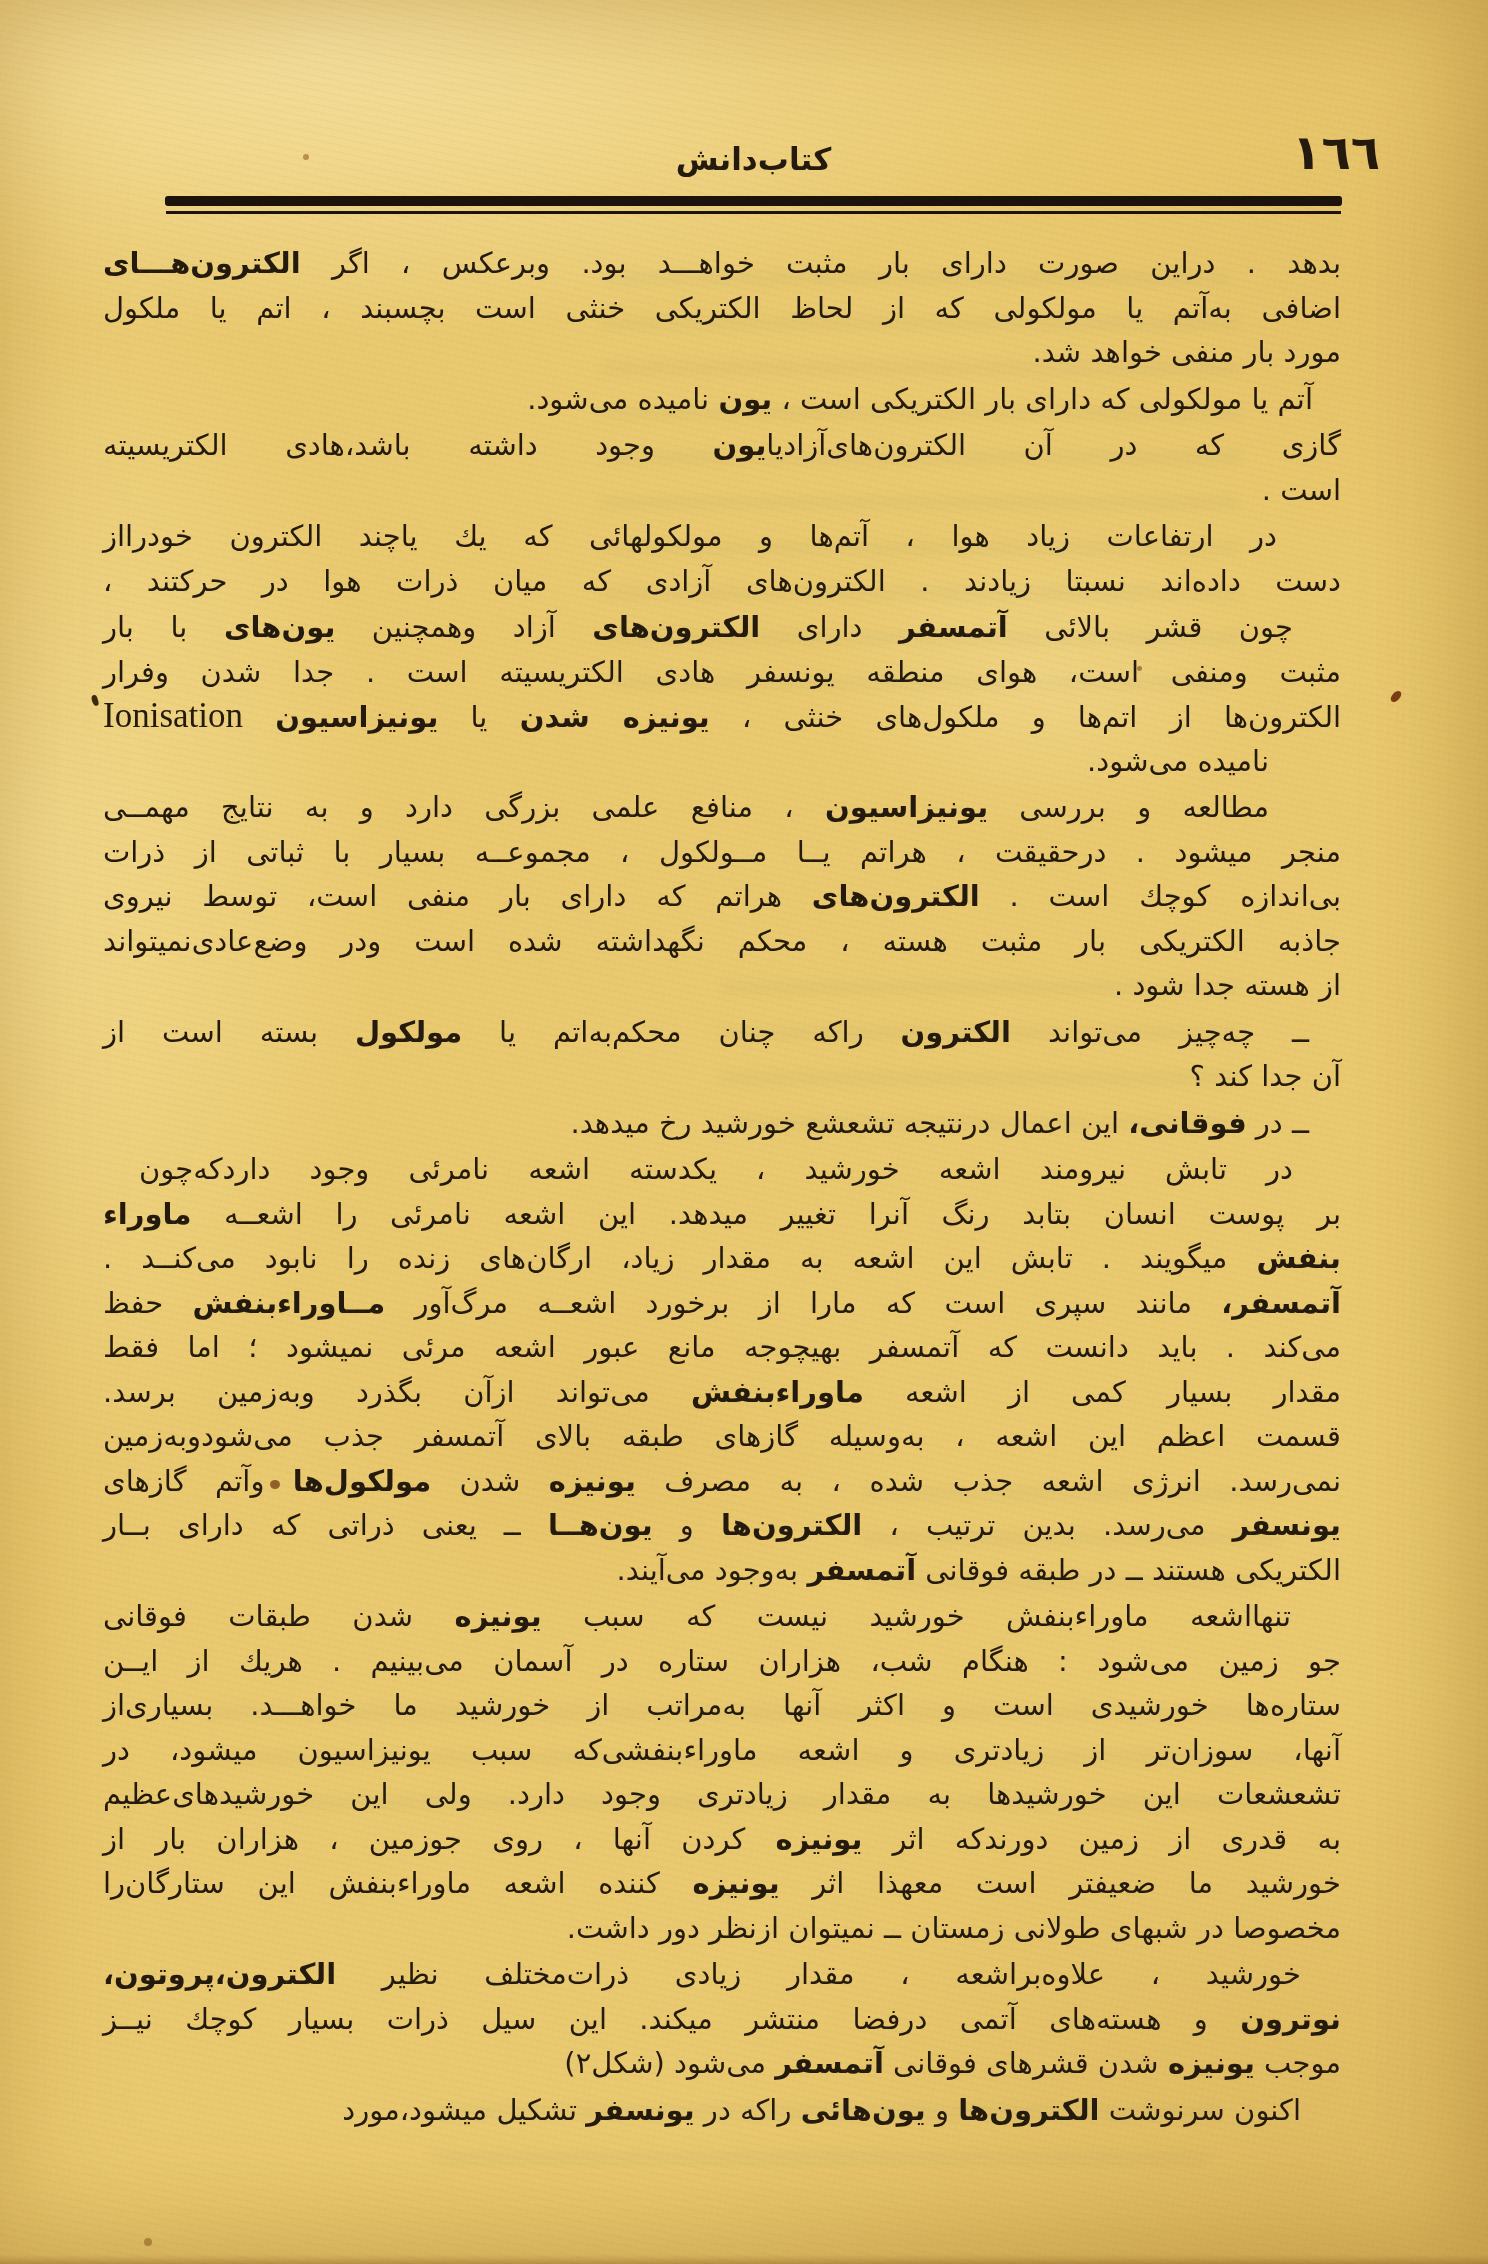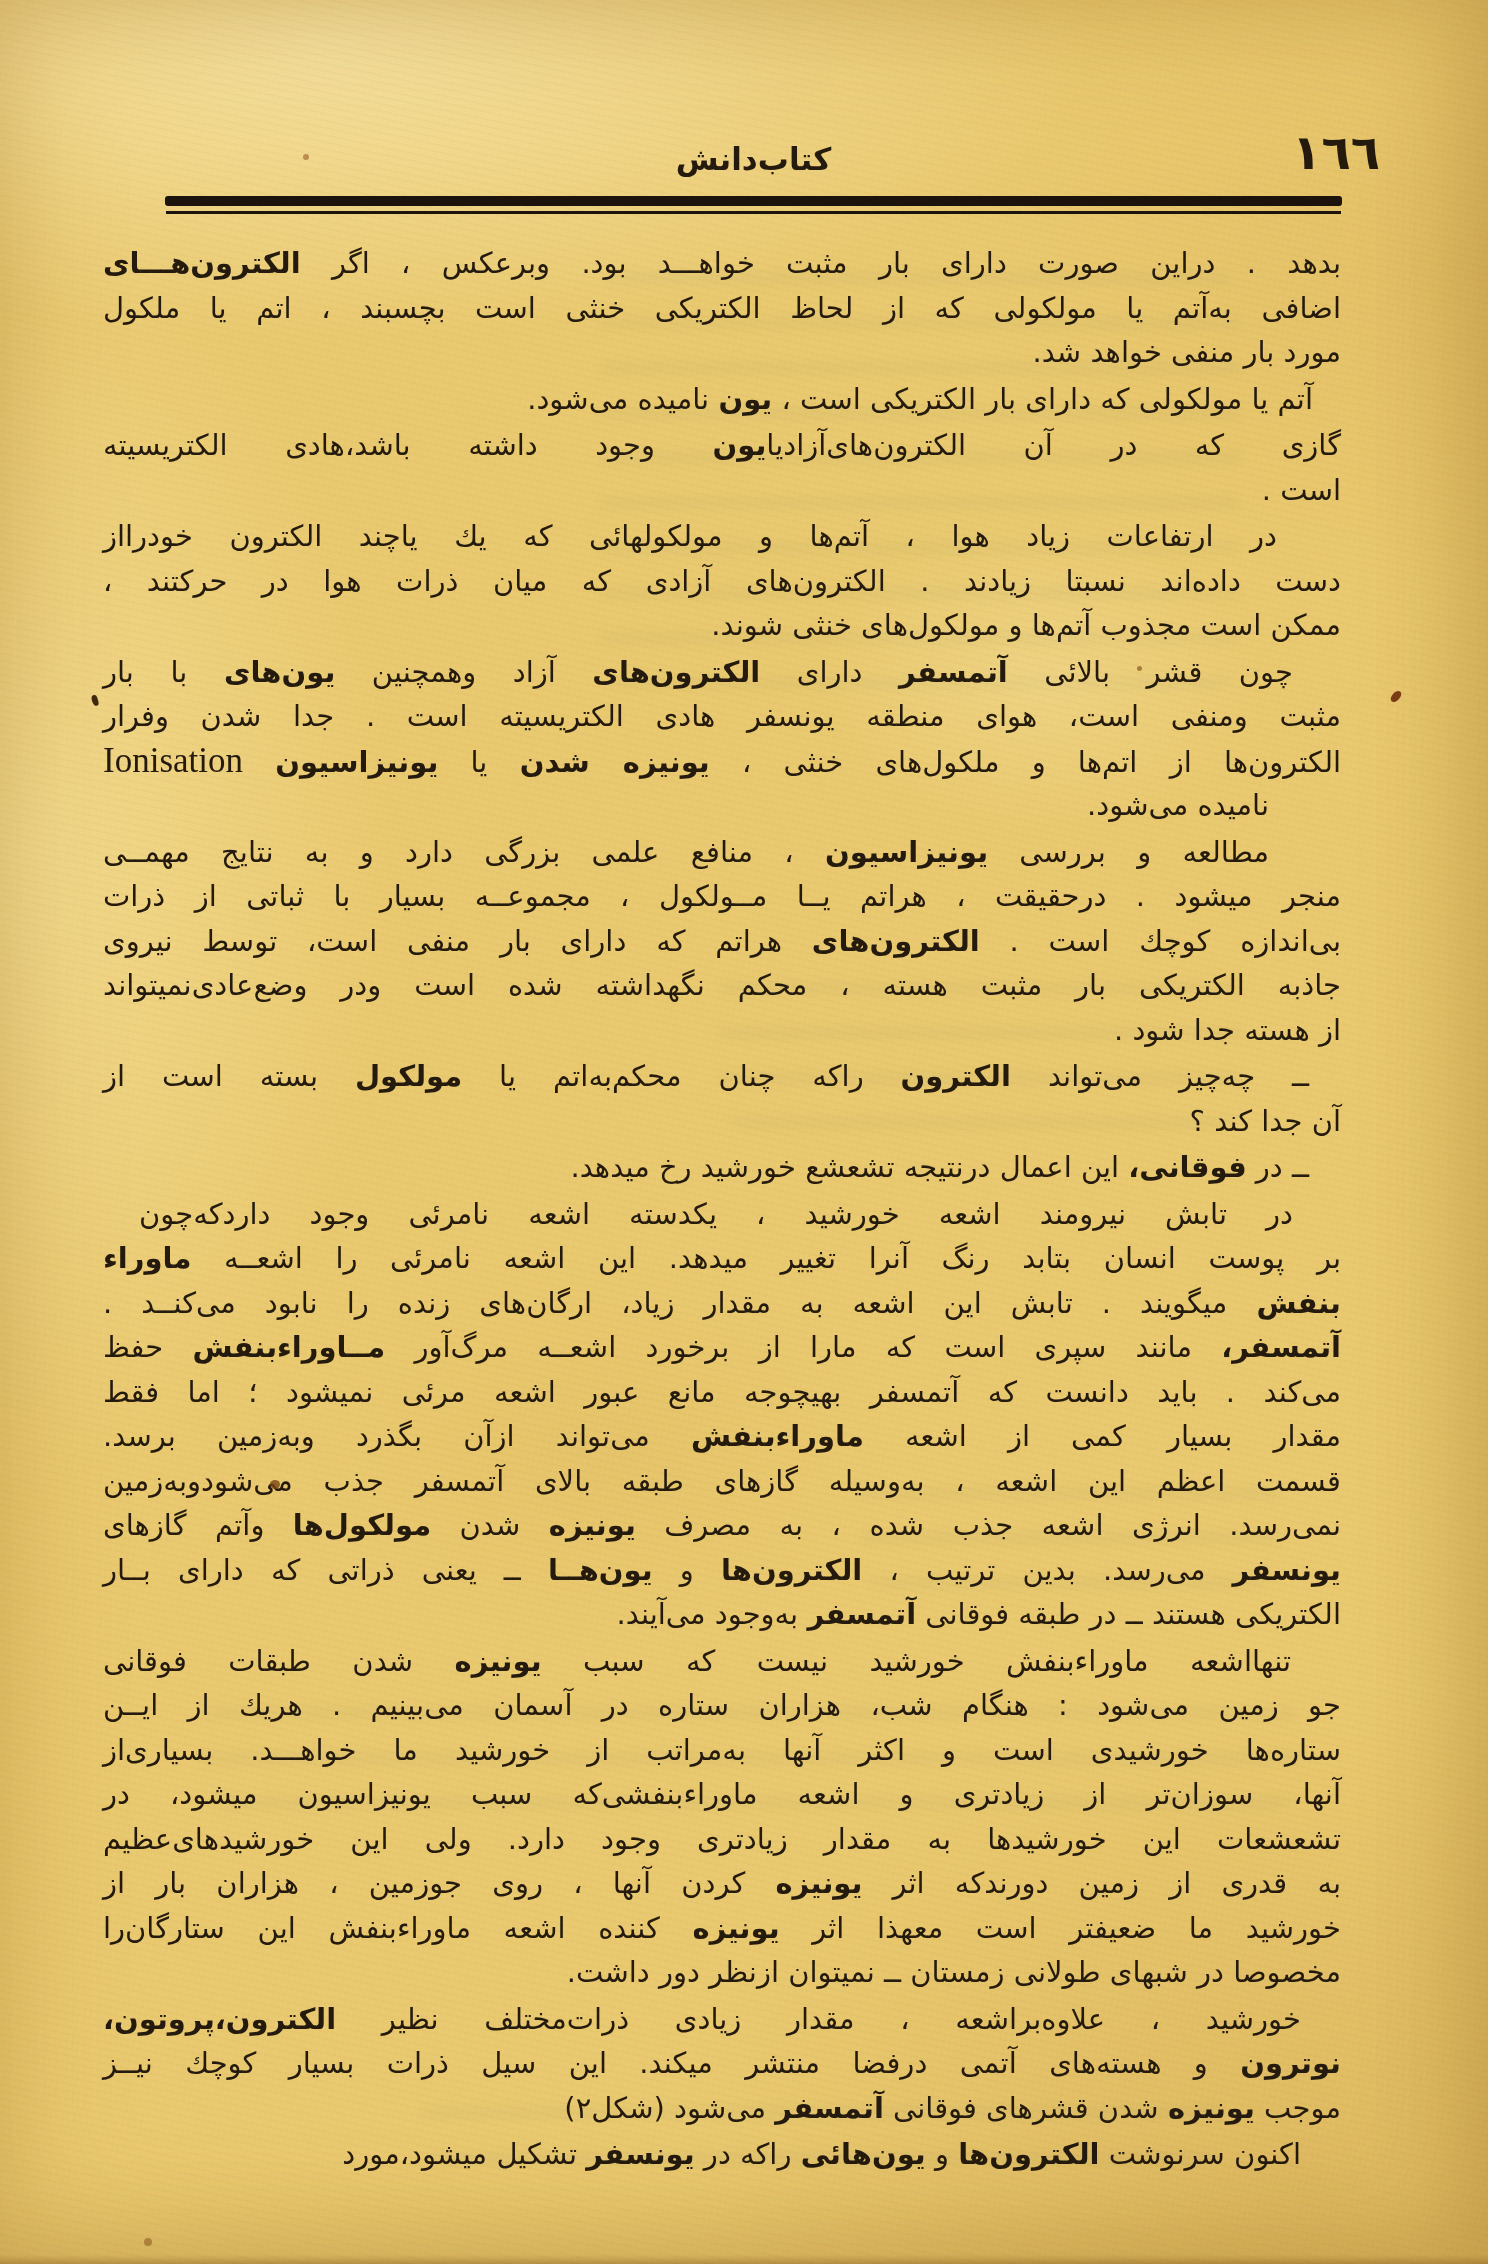--- a/index.html
+++ b/index.html
@@ -98,21 +98,20 @@
       <div class="para">
         <div class="line last" style="padding-right: 28px;">آتم يا مولكولی كه دارای بار الكتريكی است ، <b>يون</b> ناميده می‌شود.</div>
       </div>
       <div class="para">
         <div class="line">گازی كه در آن الكترون‌های‌آزاديا<b>يون</b> وجود داشته باشد،هادی الكتريسيته</div>
         <div class="line last">است .</div>
       </div>
       <div class="para">
         <div class="line" style="padding-right: 64px;">در ارتفاعات زياد هوا ، آتم‌ها و مولكولهائی كه يك ياچند الكترون خودرااز</div>
         <div class="line">دست داده‌اند نسبتا زيادند . الكترون‌های آزادی كه ميان ذرات هوا در حركتند ،</div>
-        <div class="line last">ممكن است مجذوب آتم‌ها و مولكول‌های خنثی شوند.</div>
       </div>
       <div class="para">
         <div class="line" style="padding-right: 48px;">چون قشر بالائی <b>آتمسفر</b> دارای <b>الكترون‌های</b> آزاد وهمچنين <b>يون‌های</b> با بار</div>
         <div class="line">مثبت ومنفی است، هوای منطقه يونسفر هادی الكتريسيته است . جدا شدن وفرار</div>
         <div class="line">الكترون‌ها از اتم‌ها و ملكول‌های خنثی ، <b>يونيزه شدن</b> يا <b>يونيزاسيون</b> <span class="latin">Ionisation</span></div>
         <div class="line last" style="padding-right: 72px;">ناميده می‌شود.</div>
       </div>
       <div class="para">
         <div class="line" style="padding-right: 72px;">مطالعه و بررسی <b>يونيزاسيون</b> ، منافع علمی بزرگی دارد و به نتايج مهمــی</div>
         <div class="line">منجر ميشود . درحقيقت ، هراتم يــا مــولكول ، مجموعــه بسيار با ثباتی از ذرات</div>

